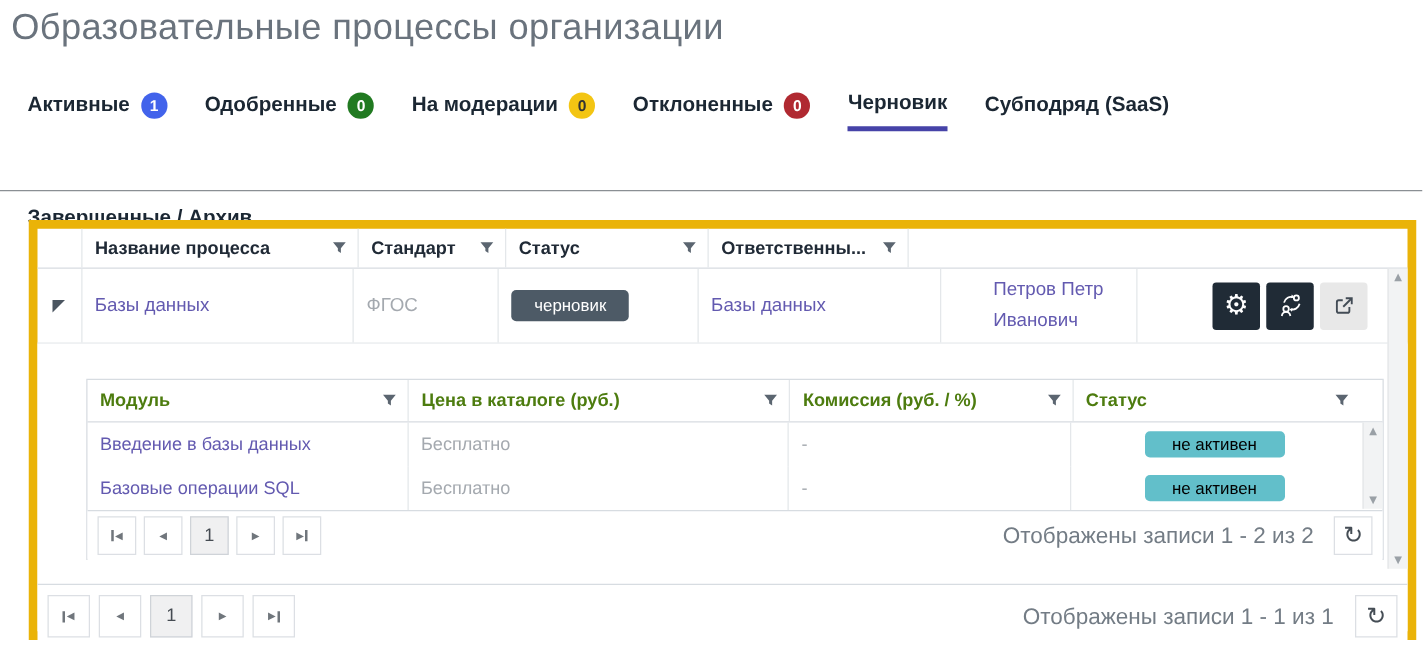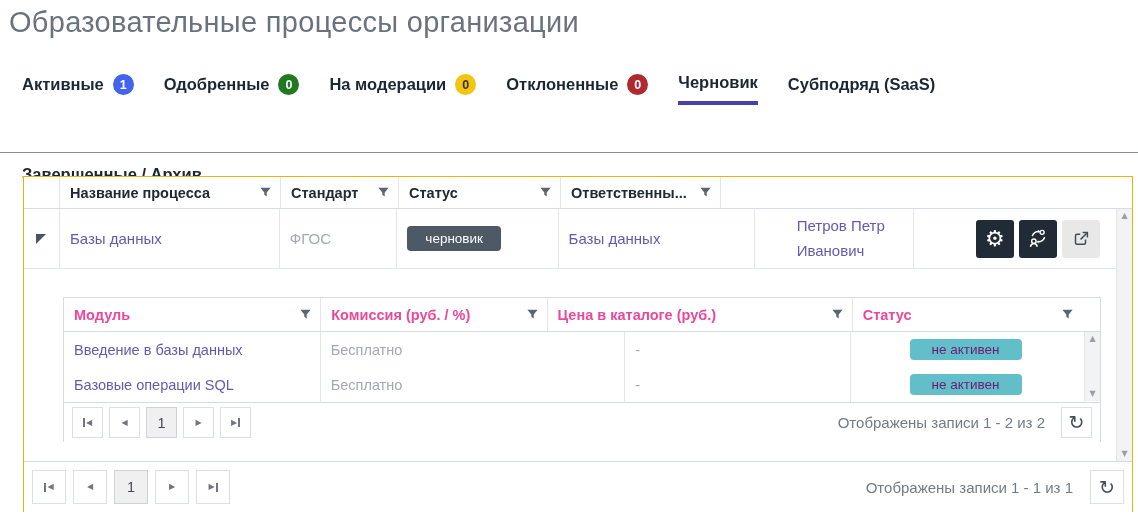--- a/index.html
+++ b/index.html
@@ -14,21 +14,21 @@
   .tab-badge { min-width:21px; height:21px; border-radius:50%; display:flex; align-items:center; justify-content:center; font-size:12.5px; font-weight:700; }
   .tab-badge.blue   { background:#4263eb; color:#fff; }
   .tab-badge.green  { background:#217a21; color:#fff; }
   .tab-badge.yellow { background:#f3c513; color:#333; }
   .tab-badge.red    { background:#b02931; color:#fff; }
   .tab-break { flex-basis:100%; height:0; }
 
   .tab-divider { position:absolute; left:0; top:152px; width:1138px; border-top:1px solid #8a8f94; }
 
   
-  .grid { position:absolute; left:23px; top:176px; width:1110px; height:336px; border:1px solid #eab308; background:#fff; }
+  .grid { position:absolute; left:23px; top:176px; width:1110px; height:336px; border:7px solid #eab308; background:#fff; }
   .g-head { display:flex; height:32px; border-bottom:1px solid #d7dce1; font-size:14.5px; font-weight:700; color:#202a36; }
   .g-head .cell { display:flex; align-items:center; justify-content:space-between; padding:0 8px 0 10px; border-right:1px solid #e4e7ea; overflow:hidden; white-space:nowrap; }
   .g-row { display:flex; height:60px; border-bottom:1px solid #e4e7ea; font-size:15px; }
   .g-row .cell { display:flex; align-items:center; padding:0 10px; border-right:1px solid #e4e7ea; overflow:hidden; }
 
   .col-expand { width:36px; justify-content:center; }
   .col-name { width:221px; }
   .col-std  { width:118px; }
   .col-status { width:162px; }
   .col-prog { width:197px; }
@@ -37,31 +37,31 @@
   .col-sb { width:17px; border-right:none !important; }
 
   .funnel { flex:0 0 auto; margin-left:6px; cursor:pointer; display:flex; }
   .expand-arrow { width:0; height:0; border-top:10px solid #4a5560; border-right:10px solid transparent; cursor:pointer; }
 
   .link { color:#635ab0; cursor:pointer; }
   .muted { color:#a4a9af; }
   .resp-text { line-height:1.65;margin-left:32px; }
 
   .badge-draft { background:#4d5a66; color:#fff; font-size:13.5px; padding:5px 18px; border-radius:4px; }
-  .badge-inactive { background:#62bfca; color:#701a75; font-size:13.5px; padding:3px 10px; border-radius:4px; min-width:112px; display:inline-block; text-align:center; }
+  .badge-inactive { background:#62bfca; color:#000000; font-size:13.5px; padding:3px 10px; border-radius:4px; min-width:112px; display:inline-block; text-align:center; }
 
   .act-btn { width:38px; height:38px; border-radius:3px; border:none; display:flex; align-items:center; justify-content:center; cursor:pointer; }
   .act-btn.dark { background:#202b36; color:#fff; }
   .act-btn.light { background:#e8e8e8; }
   .gear-glyph { font-size:22px; line-height:1; color:#fff; font-family:"DejaVu Sans", sans-serif; }
 
   
   .g-detail { height:193px; position:relative; border-bottom:1px solid #d7dce1; background:#fff; }
   .subgrid { position:absolute; left:39px; top:28px; width:1038px; height:145px; border:1px solid #d7dce1; background:#fff; }
-  .sg-head { display:flex; height:34px; border-bottom:1px solid #d7dce1; font-size:14.5px; font-weight:700; color:#ec4899; }
+  .sg-head { display:flex; height:34px; border-bottom:1px solid #d7dce1; font-size:14.5px; font-weight:700; color:#4d7c0f; }
   .sg-head .cell { display:flex; align-items:center; justify-content:space-between; padding:0 8px 0 10px; border-right:1px solid #e4e7ea; white-space:nowrap; overflow:hidden; }
   .sg-row { display:flex; height:35px; font-size:14.5px; }
   .sg-row .cell { display:flex; align-items:center; padding:0 10px; border-right:1px solid #e4e7ea; overflow:hidden; }
   .sc-module { width:258px; }
   .sc-price  { width:306px; }
   .sc-comm   { width:227px; }
   .sc-status { width:230px; justify-content:center; border-right:none !important; }
   .sc-sb     { width:17px; border-right:none !important; }
 
   
@@ -73,21 +73,21 @@
   
   .pager { display:flex; align-items:center; background:#fff; }
   .sg-pager { height:40px; border-top:1px solid #d7dce1; padding:0 8px; gap:6px; }
   .g-pager { height:50px; padding:0 8px; gap:7px; }
   .pg-btn { width:31px; height:31px; background:#fff; border:1px solid #dcdfe4; display:flex; align-items:center; justify-content:center; cursor:pointer; color:#70767c; }
   .g-pager .pg-btn { width:34px; height:34px; }
   .pg-btn.page-num { background:#f0f0f1; border-color:#cfd3d8; color:#454b52; font-size:14.5px; }
   .pg-ico { display:flex; align-items:center; gap:1px; }
   .pg-tri { font-size:8px; color:#70767c; font-family:"DejaVu Sans", sans-serif; line-height:1; }
   .pg-bar { width:2px; height:9px; background:#70767c; }
-  .pager-info { margin-left:auto; font-size:15px; color:#737c85; margin-right:10px; }
+  .pager-info { margin-left:auto; font-size:18px; color:#737c85; margin-right:10px; }
   .refresh-btn { width:31px; height:31px; border:1px solid #dcdfe4; background:#fff; display:flex; align-items:center; justify-content:center; cursor:pointer; }
   .g-pager .refresh-btn { width:34px; height:34px; }
   .refresh-glyph { font-size:19px; color:#454d55; font-family:"DejaVu Sans", sans-serif; line-height:1; }
 </style>
 </head>
 <body>
 
 <div class="page-title">Образовательные процессы организации</div>
 
 <div class="tabstrip">
@@ -212,36 +212,36 @@
     <div class="subgrid">
       <div class="sg-head">
         <div class="cell sc-module">
           <span>Модуль</span>
           <span class="funnel">
               <svg viewBox="0 0 14 14" width="13" height="13">
                 <path d="M1.5 2h11L8.3 7v4.3L5.7 9.5V7Z" fill="#5b6570"></path>
               </svg>
             </span>
         </div>
+        <div class="cell sc-price">
+          <span>Цена в каталоге (руб.)</span>
+          <span class="funnel">
+              <svg viewBox="0 0 14 14" width="13" height="13">
+                <path d="M1.5 2h11L8.3 7v4.3L5.7 9.5V7Z" fill="#5b6570"></path>
+              </svg>
+            </span>
+        </div>
         <div class="cell sc-comm">
           <span>Комиссия (руб. / %)</span>
           <span class="funnel">
               <svg viewBox="0 0 14 14" width="13" height="13">
                 <path d="M1.5 2h11L8.3 7v4.3L5.7 9.5V7Z" fill="#5b6570"></path>
               </svg>
             </span>
         </div>
-        <div class="cell sc-price">
-          <span>Цена в каталоге (руб.)</span>
-          <span class="funnel">
-              <svg viewBox="0 0 14 14" width="13" height="13">
-                <path d="M1.5 2h11L8.3 7v4.3L5.7 9.5V7Z" fill="#5b6570"></path>
-              </svg>
-            </span>
-        </div>
         <div class="cell sc-status" style="justify-content:space-between; padding:0 8px 0 10px;">
           <span>Статус</span>
           <span class="funnel">
               <svg viewBox="0 0 14 14" width="13" height="13">
                 <path d="M1.5 2h11L8.3 7v4.3L5.7 9.5V7Z" fill="#5b6570"></path>
               </svg>
             </span>
         </div>
         <div class="cell sc-sb"></div>
       </div>

